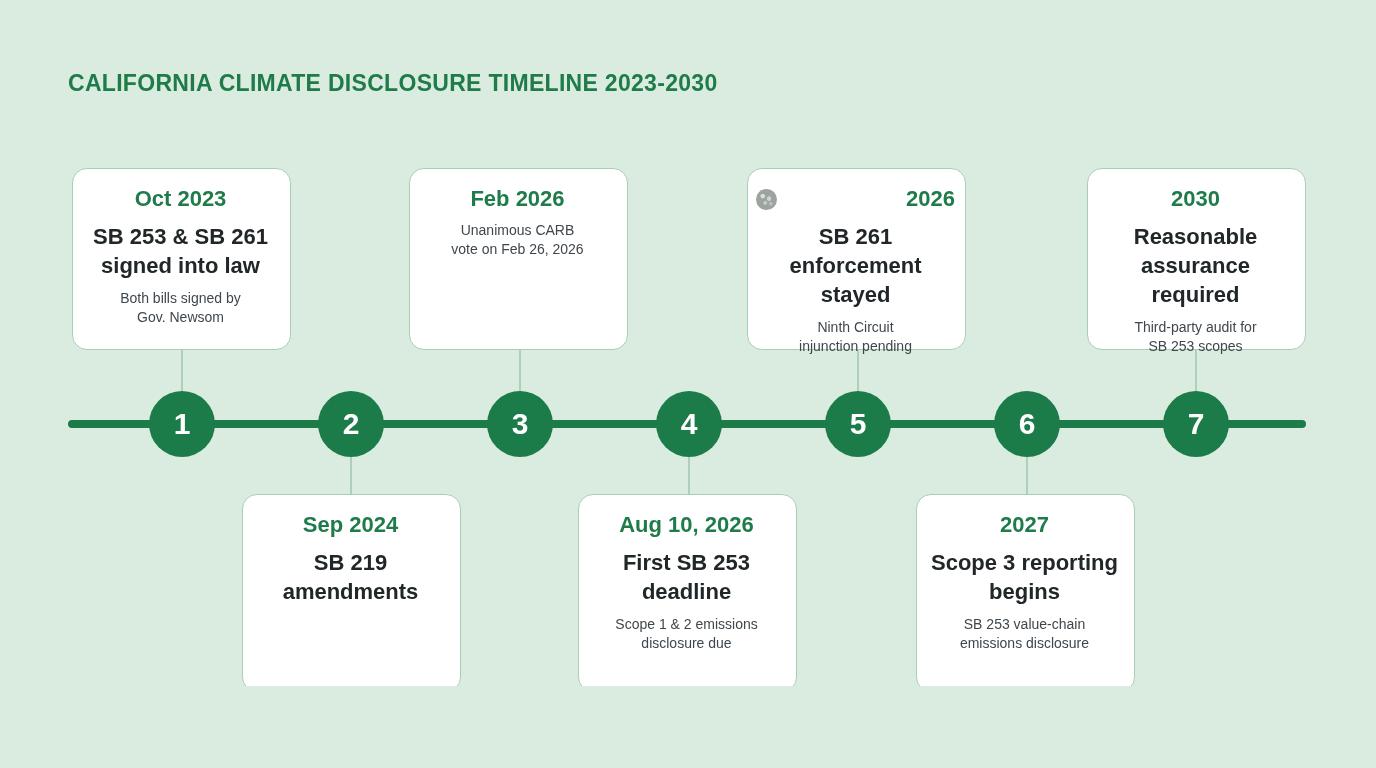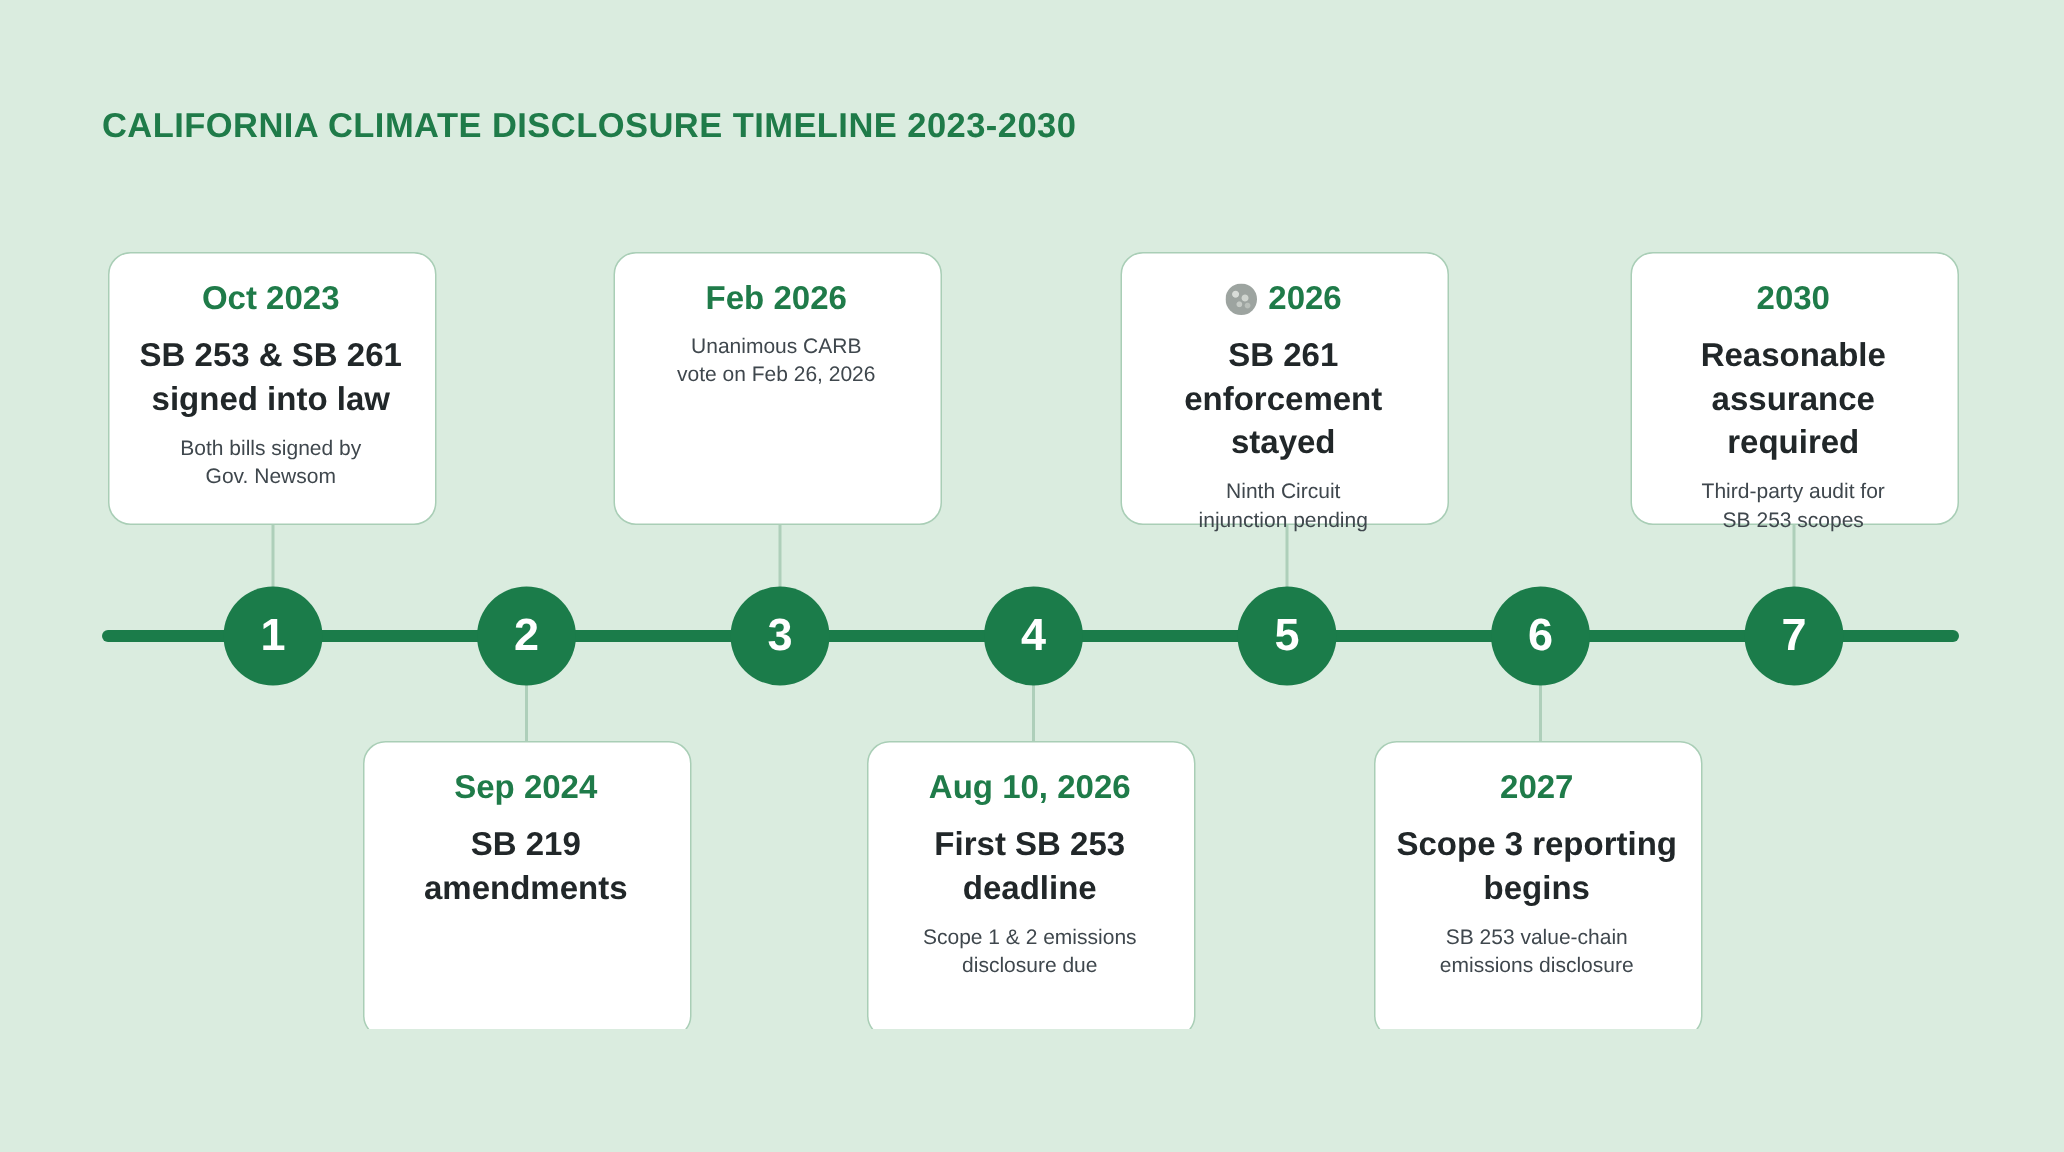--- a/index.html
+++ b/index.html
@@ -72,21 +72,21 @@
   .card.bottom { top: 494px; height: 198px; }
   .event-date {
     color: #1f7b49;
     font-size: 22px;
     font-weight: 700;
     line-height: 1.2;
   }
   .date-row {
     display: flex;
     align-items: center;
-    justify-content: center;
+    justify-content: space-between;
     gap: 8px;
   }
   .globe-icon {
     width: 21px;
     height: 21px;
     border-radius: 50%;
     flex: 0 0 auto;
     background:
       radial-gradient(circle at 32% 34%, #d9ddd9 0 2px, rgba(0,0,0,0) 2.6px),
       radial-gradient(circle at 62% 46%, #cfd4cf 0 2px, rgba(0,0,0,0) 2.6px),

